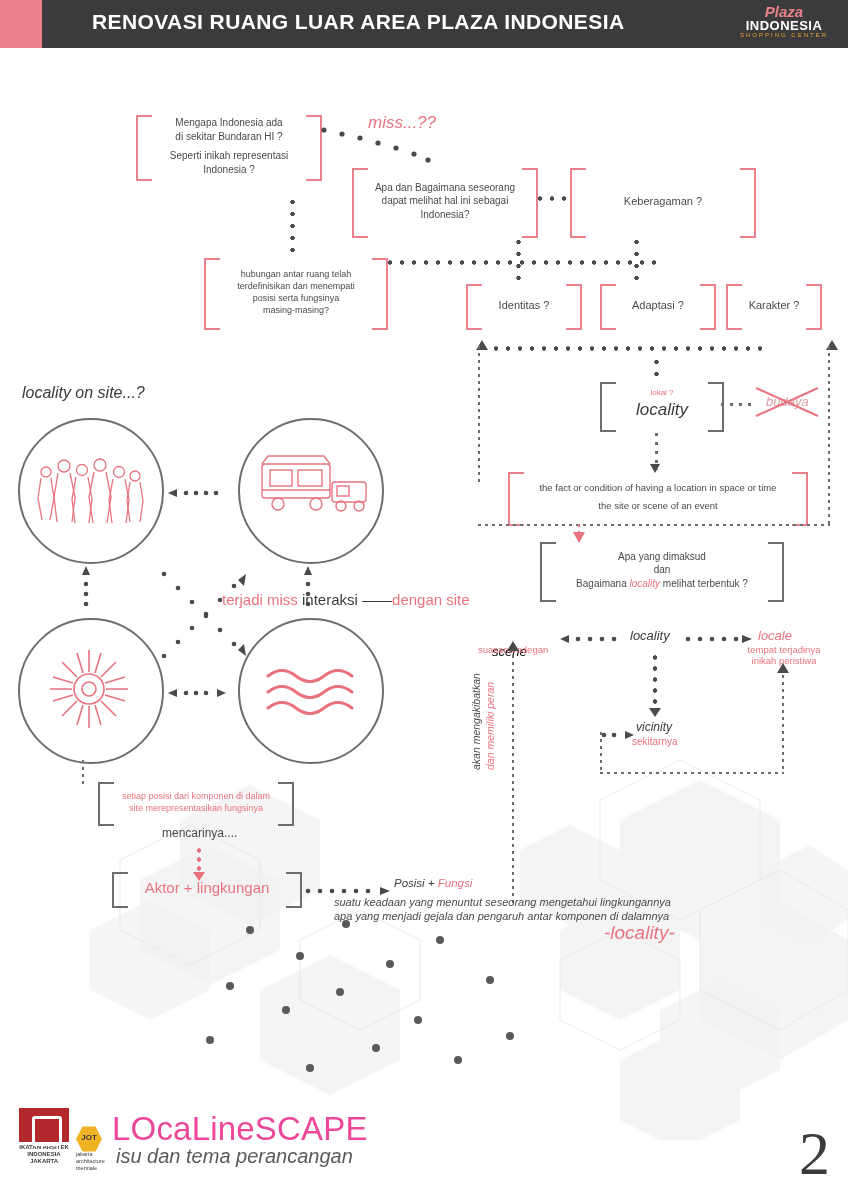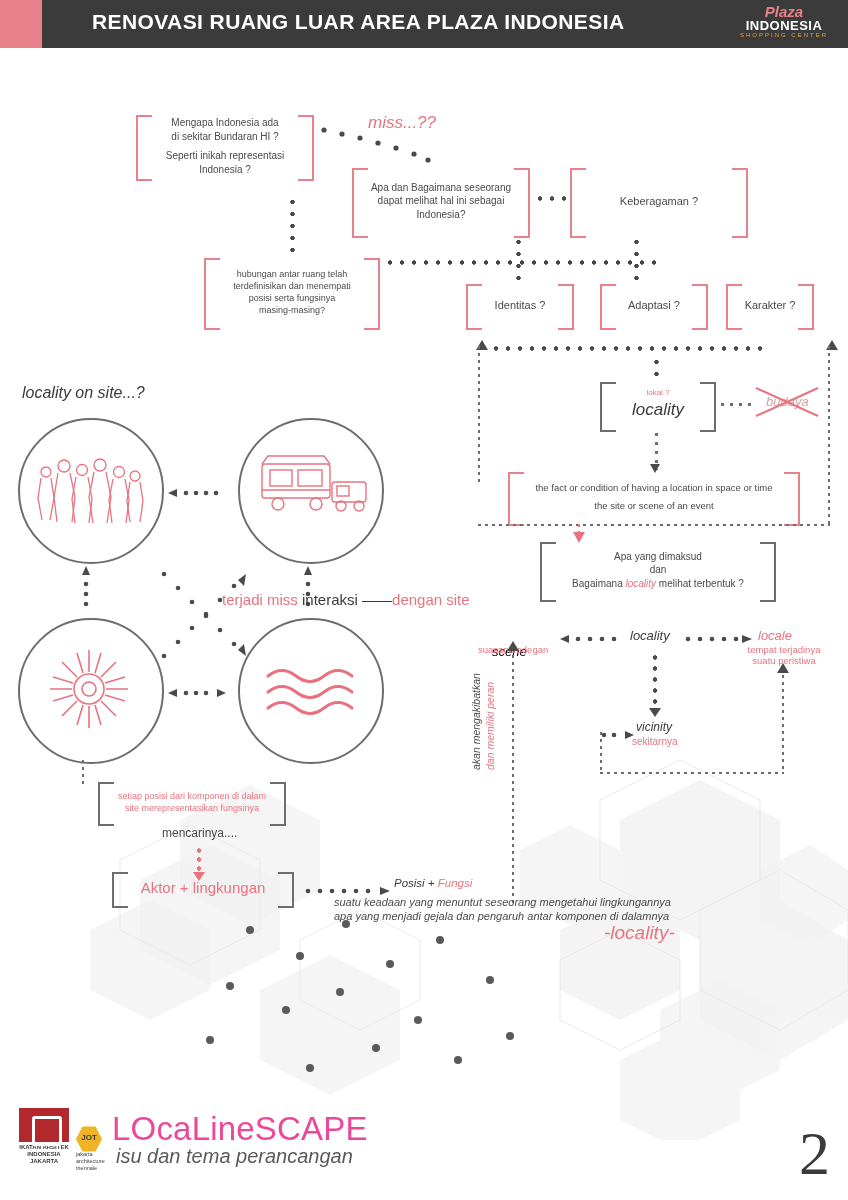--- a/index.html
+++ b/index.html
@@ -30,21 +30,21 @@
   #logo-plaza .l2{color:#ffffff;font-size:13px;font-weight:bold;letter-spacing:.5px;display:block;}
   #logo-plaza .l3{color:#e8a23a;font-size:6px;letter-spacing:2px;display:block;}
 
   
   .txt{font-size:10px;line-height:1.35;color:#4a4a4a;text-align:center;}
   .txt.sm{font-size:9px;}
   .pink{color:#e8737f;}
   .ital{font-style:italic;}
 
   
-  .brk{position:absolute;}
+  .brk{position:absolute;padding-left:8px;}
   .brk .bl,.brk .br{position:absolute;top:0;width:14px;height:100%;}
   .brk .bl{left:0;border-left:2px solid #e8818a;border-top:2px solid #e8818a;border-bottom:2px solid #e8818a;}
   .brk .br{right:0;border-right:2px solid #e8818a;border-top:2px solid #e8818a;border-bottom:2px solid #e8818a;}
   .brk.gray .bl{border-left-color:#6d6d6d;border-top-color:#6d6d6d;border-bottom-color:#6d6d6d;}
   .brk.gray .br{border-right-color:#6d6d6d;border-top-color:#6d6d6d;border-bottom-color:#6d6d6d;}
   .brk .inner{position:absolute;left:16px;right:16px;top:0;bottom:0;display:flex;flex-direction:column;justify-content:center;align-items:center;}
 
   
   .dots-h{position:absolute;height:5px;background-image:radial-gradient(circle, #4a4a4a 2px, transparent 2.3px);background-size:12px 5px;background-repeat:repeat-x;}
   .dots-h.fine{background-image:radial-gradient(circle, #6d6d6d 1.5px, transparent 1.8px);background-size:9px 5px;}
@@ -427,21 +427,21 @@
     </svg>
 </div>
 
 <div class="abs ital" style="left:492px;top:628px;font-size:13px;color:#000000;margin-top:16px;">scene</div>
 <div class="abs" style="left:478px;top:644px;font-size:9.5px;color:#e8737f;">suasana/adegan</div>
 
 <div class="abs ital" style="left:630px;top:628px;font-size:13px;color:#3b3b3b;">locality</div>
 
 <div class="abs ital" style="left:758px;top:628px;font-size:13px;color:#e8737f;">locale</div>
 <div class="abs" style="left:734px;top:644px;font-size:9.5px;color:#e8737f;text-align:center;width:100px;">tempat terjadinya</div>
-<div class="abs" style="left:734px;top:655px;font-size:9.5px;color:#e8737f;text-align:center;width:100px;">suatu peristiwa</div>
+<div class="abs" style="left:734px;top:655px;font-size:9.5px;color:#e8737f;text-align:center;width:100px;">inikah peristiwa</div>
 
 <div class="abs" style="left:560px;top:630px;width:62px;height:10px;">
   <svg width="62" height="10">
       <g fill="#4a4a4a">
     <polygon points="0,5 9,1 9,9"></polygon>
         <circle cx="18" cy="5" r="2.3"></circle>
         <circle cx="30" cy="5" r="2.3"></circle>
         <circle cx="42" cy="5" r="2.3"></circle>
         <circle cx="54" cy="5" r="2.3"></circle>
   </g>

